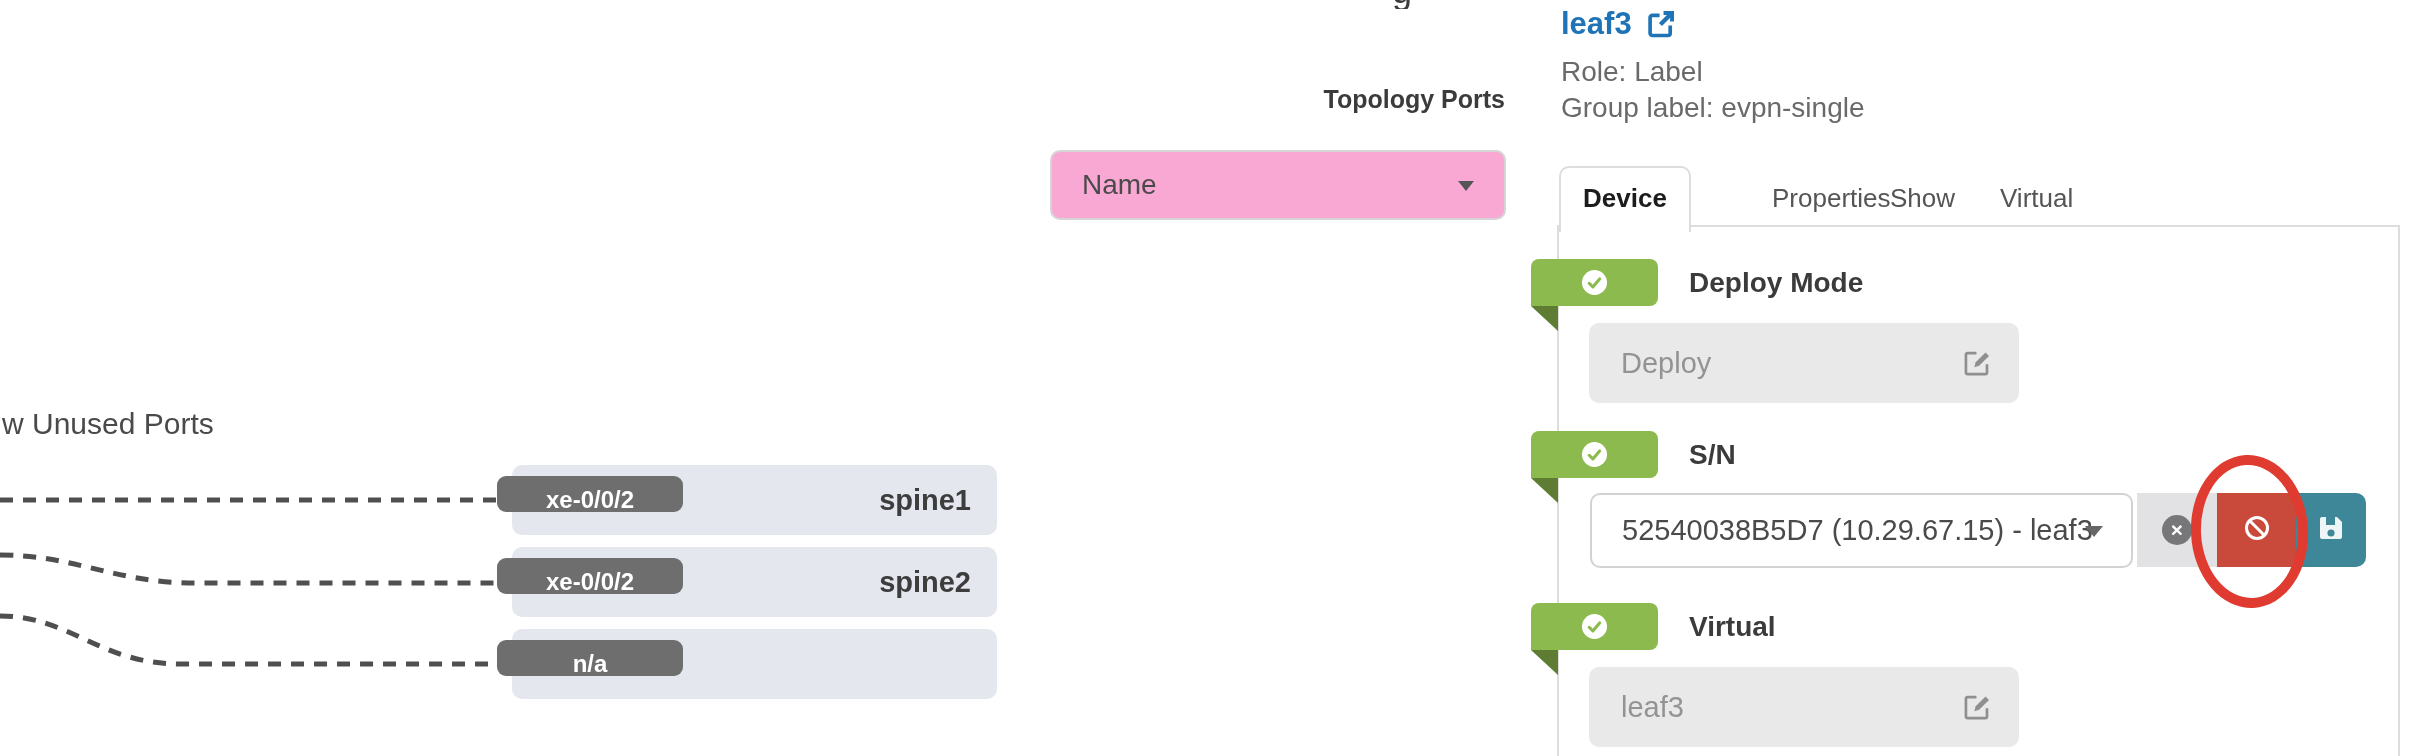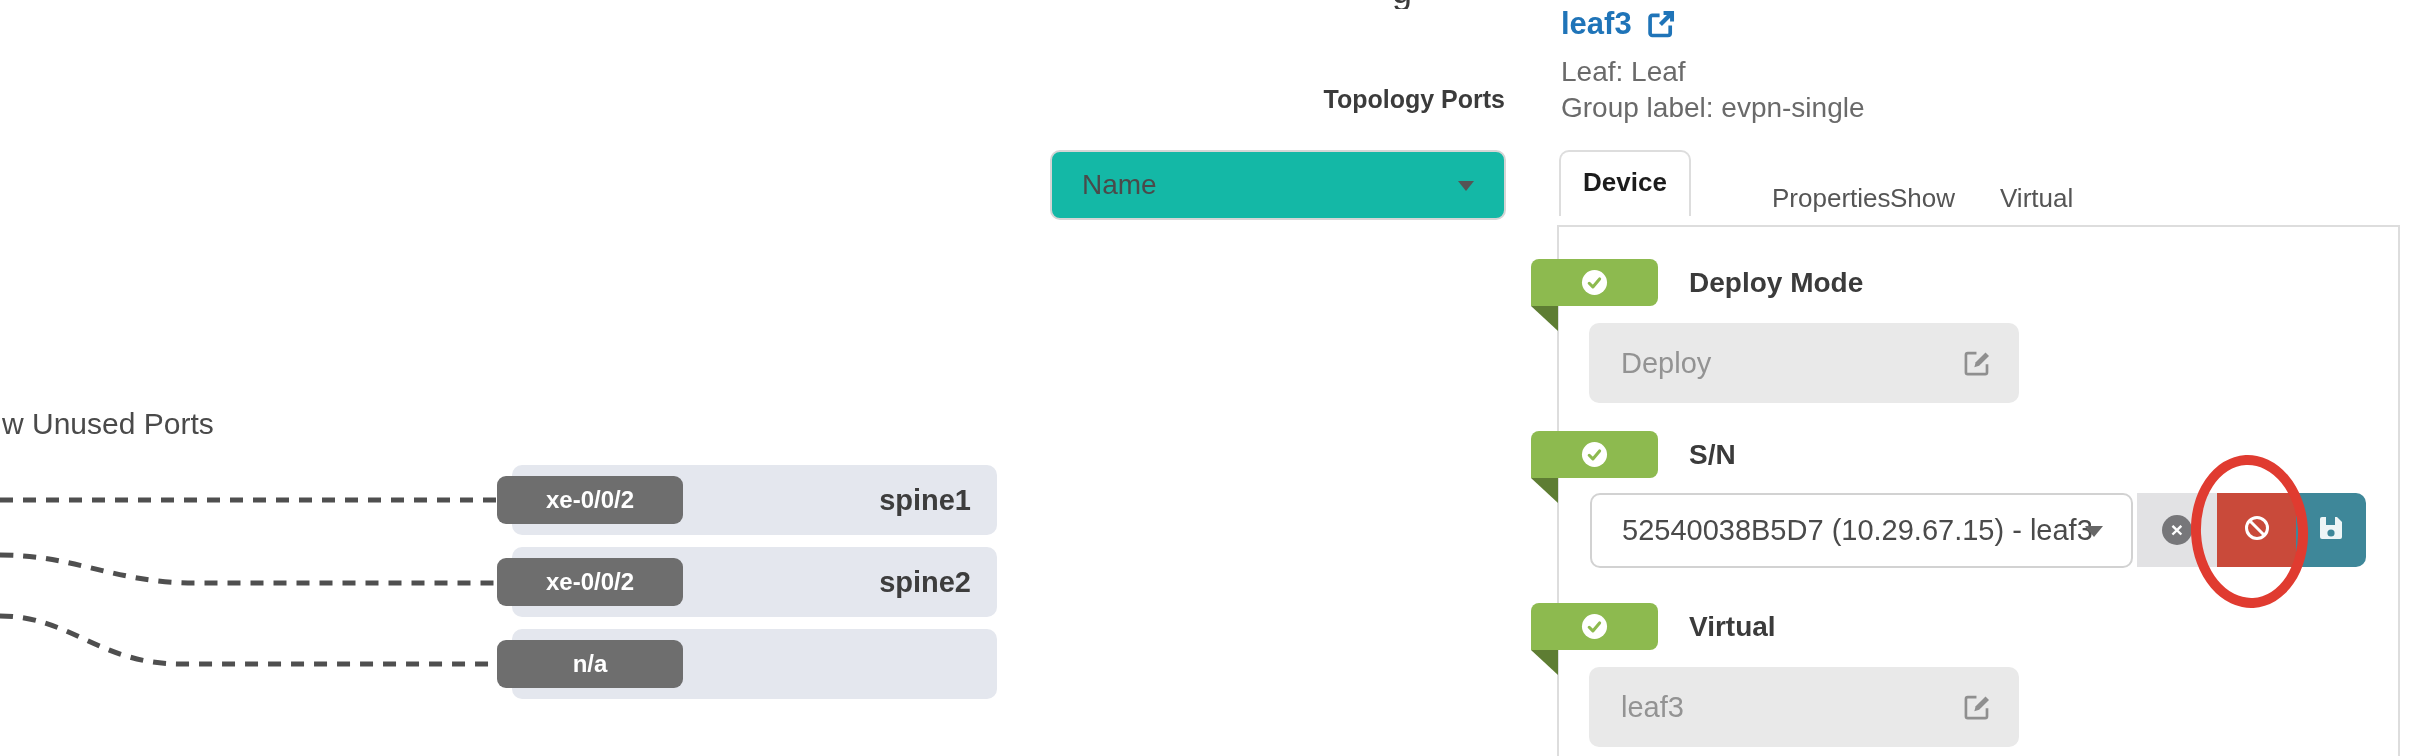--- a/index.html
+++ b/index.html
@@ -11,45 +11,45 @@
 
   
   .unused-ports{left:2px;top:407px;font-size:30px;color:#4a4a4a;}
   .show-neighbors{left:722px;top:407px;font-size:30px;color:#4a4a4a;cursor:pointer;white-space:nowrap;}
   .show-neighbors b{color:#3d3d3d;}
   .caret-down{display:inline-block;width:0;height:0;border-left:9px solid transparent;
     border-right:9px solid transparent;border-top:11px solid #3d3d3d;margin-left:12px;vertical-align:middle;}
 
   .neighbor-row{left:512px;width:485px;height:70px;background:#e4e7ee;border-radius:10px;}
   .row1{top:465px;} .row2{top:547px;} .row3{top:629px;}
-  .port-badge{position:absolute;left:-15px;top:11px;width:186px;height:48px;background:#6e6e6e;
+  .port-badge{position:absolute;left:-15px;top:11px;width:186px;height:36px;background:#6e6e6e;
     border-radius:9px;color:#fff;font-weight:bold;font-size:24px;text-align:center;line-height:48px;}
   .neighbor-label{position:absolute;right:26px;top:0;height:70px;line-height:70px;
     font-weight:bold;font-size:29px;color:#3d3d3d;}
 
   
   .g-fragment{left:1392px;top:0;width:44px;height:9px;overflow:hidden;}
   .g-fragment span{position:relative;top:-30px;font-size:36px;color:#3b3b3b;}
   .topology-label{left:1155px;top:85px;width:350px;text-align:right;font-weight:bold;font-size:25px;color:#3b3b3b;}
-  .name-select{left:1050px;top:150px;width:456px;height:70px;background:#14b8a6;border:2px solid #d5d5d5;
+  .name-select{left:1050px;top:150px;width:456px;height:70px;background:#f9a8d4;border:2px solid #d5d5d5;
     border-radius:10px;box-sizing:border-box;cursor:pointer;}
   .name-select .val{position:absolute;left:30px;top:0;height:66px;line-height:66px;font-size:28px;color:#4a4a4a;}
   .name-select .sel-caret{position:absolute;right:30px;top:29px;width:0;height:0;
     border-left:8px solid transparent;border-right:8px solid transparent;border-top:10px solid #555;}
 
   
   .device-title{left:1561px;top:6px;font-size:31px;font-weight:bold;color:#1f74b8;display:flex;align-items:center;gap:12px;cursor:pointer;}
   .role-line{left:1561px;top:56px;font-size:28px;color:#6a6a6a;}
   .group-line{left:1561px;top:92px;font-size:28px;color:#6a6a6a;}
 
   
   .panel-border-left{left:1557px;top:225px;width:2px;height:531px;background:#ddd;}
   .panel-border-right{left:2398px;top:225px;width:2px;height:531px;background:#ddd;}
   .tabs-line{left:1557px;top:225px;width:843px;height:2px;background:#ddd;}
-  .tab-active{left:1559px;top:150px;width:132px;height:66px;background:#fff;border:2px solid #ddd;border-bottom:none;
+  .tab-active{left:1559px;top:166px;width:132px;height:66px;background:#fff;border:2px solid #ddd;border-bottom:none;
     border-radius:10px 10px 0 0;box-sizing:border-box;text-align:center;line-height:60px;
     font-weight:bold;font-size:26px;color:#1c1c1c;cursor:pointer;}
   .tab-plain{top:183px;font-size:26px;color:#555;cursor:pointer;}
   .tab-properties{left:1727px;margin-left:45px;} .tab-tags{left:1890px;} .tab-virtual{left:2000px;}
 
   
   .ribbon{left:1531px;width:127px;height:47px;background:#8dba4f;border-radius:8px 8px 8px 0;}
   .ribbon .check-disc{position:absolute;left:50px;top:10px;}
   .ribbon-fold{left:1531px;width:0;height:0;border-top:25px solid #5e7d33;border-left:27px solid transparent;}
   .sec-title{left:1689px;height:47px;line-height:47px;font-weight:bold;font-size:28px;color:#3b3b3b;}
@@ -112,21 +112,21 @@
   </div>
 
   <div class="abs device-title">
     <span>leaf3</span>
     <svg width="34" height="34" viewBox="0 0 24 24">
       <path d="M18.5 13 v5.5 a1.6 1.6 0 0 1 -1.6 1.6 h-11 a1.6 1.6 0 0 1 -1.6 -1.6 v-11 a1.6 1.6 0 0 1 1.6 -1.6 H11" stroke="#1f74b8" stroke-width="2.6" fill="none"></path>
       <path d="M13.8 4.2 h6 v6" stroke="#1f74b8" stroke-width="2.8" fill="none"></path>
       <path d="M19.4 4.6 L11.6 12.4" stroke="#1f74b8" stroke-width="3" fill="none"></path>
     </svg>
   </div>
-  <div class="abs role-line">Leaf: Leaf</div>
+  <div class="abs role-line">Role: Label</div>
   <div class="abs group-line">Group label: evpn-single</div>
 
   <div class="abs tabs-line"></div>
   <div class="abs panel-border-left"></div>
   <div class="abs panel-border-right"></div>
   <div class="abs tab-active">Device</div>
   <div class="abs tab-plain tab-properties">Properties</div>
   <div class="abs tab-plain tab-tags">Show</div>
   <div class="abs tab-plain tab-virtual">Virtual</div>
 

